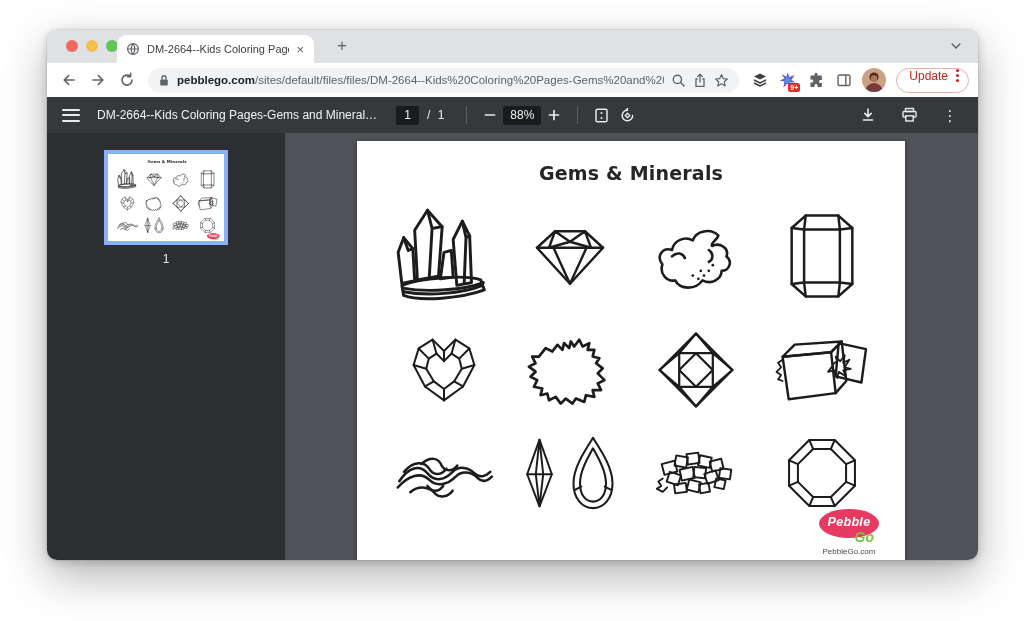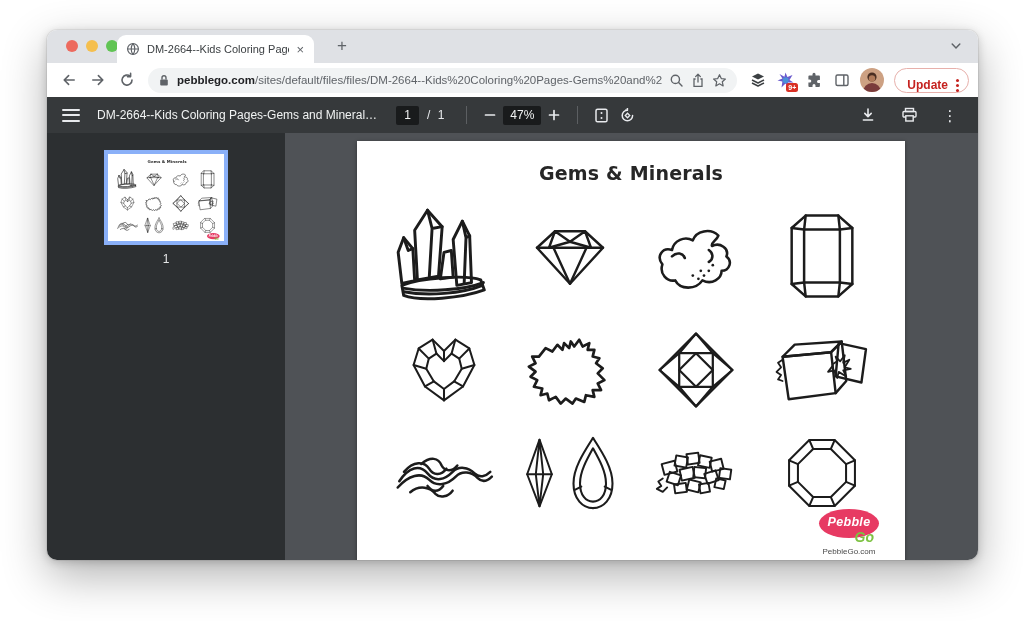--- a/index.html
+++ b/index.html
@@ -30,22 +30,22 @@
   .nav-btn { width:26px; height:26px; display:flex; align-items:center; justify-content:center; border-radius:50%; flex:0 0 auto; }
   .omnibox { flex:1; min-width:0; height:25px; background:#f1f3f4; border-radius:13px;
     display:flex; align-items:center; padding:0 10px; gap:7px; margin:0 5px; }
   .url { flex:1; min-width:0; font-size:11.5px; white-space:nowrap; overflow:hidden; color:#5f6368; }
   .url .domain { color:#202124; font-weight:700; }
   .omni-icon { flex:0 0 auto; display:flex; align-items:center; }
   .ext-icon { width:25px; height:26px; display:flex; align-items:center; justify-content:center; position:relative; flex:0 0 auto; }
   .ext-badge { position:absolute; right:0; bottom:1px; background:#d93025; color:#fff; font-size:7px; font-weight:700;
     border-radius:2.5px; padding:1px 2px; line-height:1; }
   .avatar { width:24px; height:24px; border-radius:50%; overflow:hidden; flex:0 0 auto; margin:0 3px; }
-  .update-pill { height:25px; border:1.5px solid #e7b0ab; border-radius:14px; display:flex; align-items:flex-end;
-    padding:0 6px 0 12px; gap:5px; color:#c5221f; font-size:12px; font-weight:700; margin-left:4px; flex:0 0 auto; background:#fff; }
+  .update-pill { height:25px; border:1.5px solid #e7b0ab; border-radius:14px; display:flex; align-items:flex-start;
+    padding:0 6px 0 12px; gap:5px; color:#c5221f; font-size:12px; font-weight:400; margin-left:4px; flex:0 0 auto; background:#fff; }
   .update-dots { display:flex; flex-direction:column; gap:2px; padding:0 3px; }
   .update-dots i { width:3px; height:3px; border-radius:50%; background:#c5221f; }
 
   
   .pdfbar { height:36px; background:#36393b; display:flex; align-items:center; padding:0 15px; color:#f1f3f3; }
   .hamburger { display:flex; flex-direction:column; gap:3.5px; width:18px; margin-right:17px; flex:0 0 auto; }
   .hamburger i { height:2px; background:#e8eaed; border-radius:1px; }
   .pdf-title { font-size:12px; font-weight:500; color:#f1f3f3; max-width:283px; white-space:nowrap;
     overflow:hidden; text-overflow:ellipsis; margin-right:16px; }
   .dark-box { background:#191b1c; height:19px; min-width:23px; border-radius:2px; display:flex;
@@ -315,21 +315,21 @@
         </div>
       <span class="pdf-title">DM-2664--Kids Coloring Pages-Gems and Minerals_ V3...</span>
       <span class="dark-box">1</span>
       <span class="page-of"><span>/</span> <span>1</span></span>
       <span class="vdiv"></span>
       <span class="tool-btn">
         <svg width="14" height="14" viewBox="0 0 14 14">
             <path d="M2.5,7 L11.5,7" stroke="#e8eaed" stroke-width="1.7" stroke-linecap="round"></path>
           </svg>
       </span>
-      <span class="dark-box" style="min-width:38px">47%</span>
+      <span class="dark-box" style="min-width:38px">88%</span>
       <span class="tool-btn">
         <svg width="14" height="14" viewBox="0 0 14 14">
             <path d="M2.5,7 L11.5,7 M7,2.5 L7,11.5" stroke="#e8eaed" stroke-width="1.7" stroke-linecap="round"></path>
           </svg>
       </span>
       <span class="vdiv"></span>
       <span class="tool-btn">
         <svg width="17" height="17" viewBox="0 0 17 17">
           <rect x="3" y="2.2" width="11" height="12.6" rx="1.6" fill="none" stroke="#e8eaed" stroke-width="1.5"></rect>
           <circle cx="8.5" cy="6" r="1" fill="#e8eaed"></circle>

